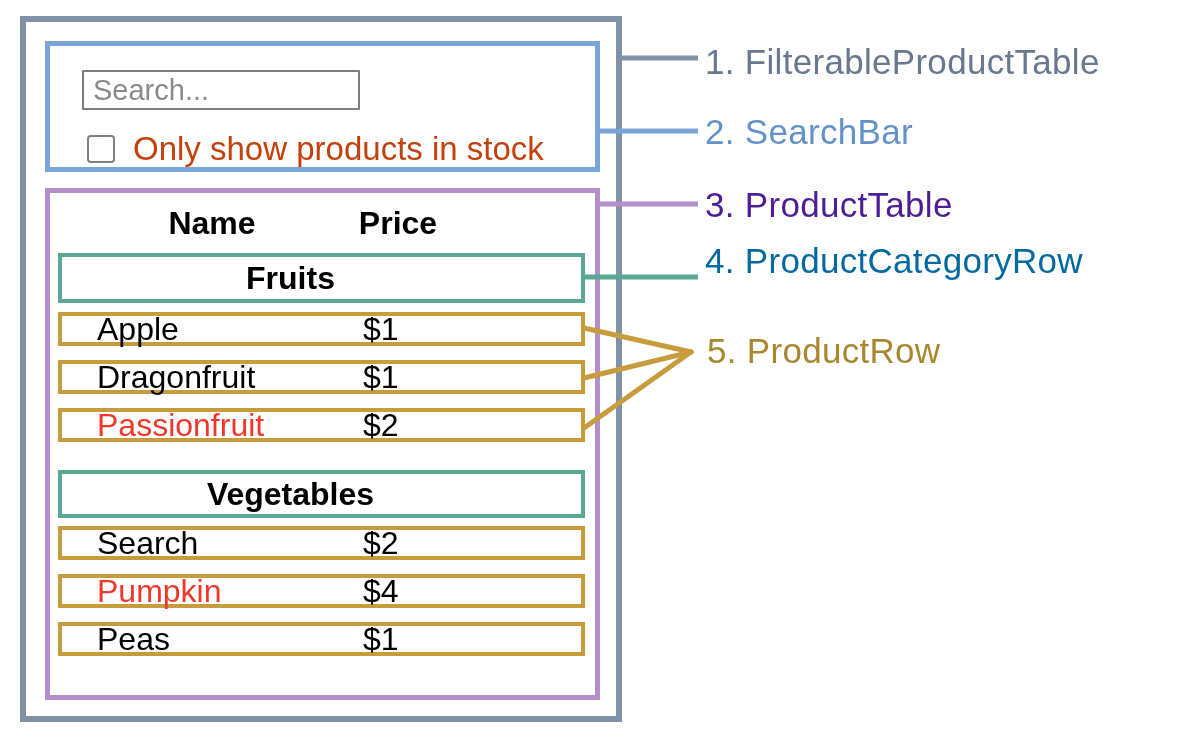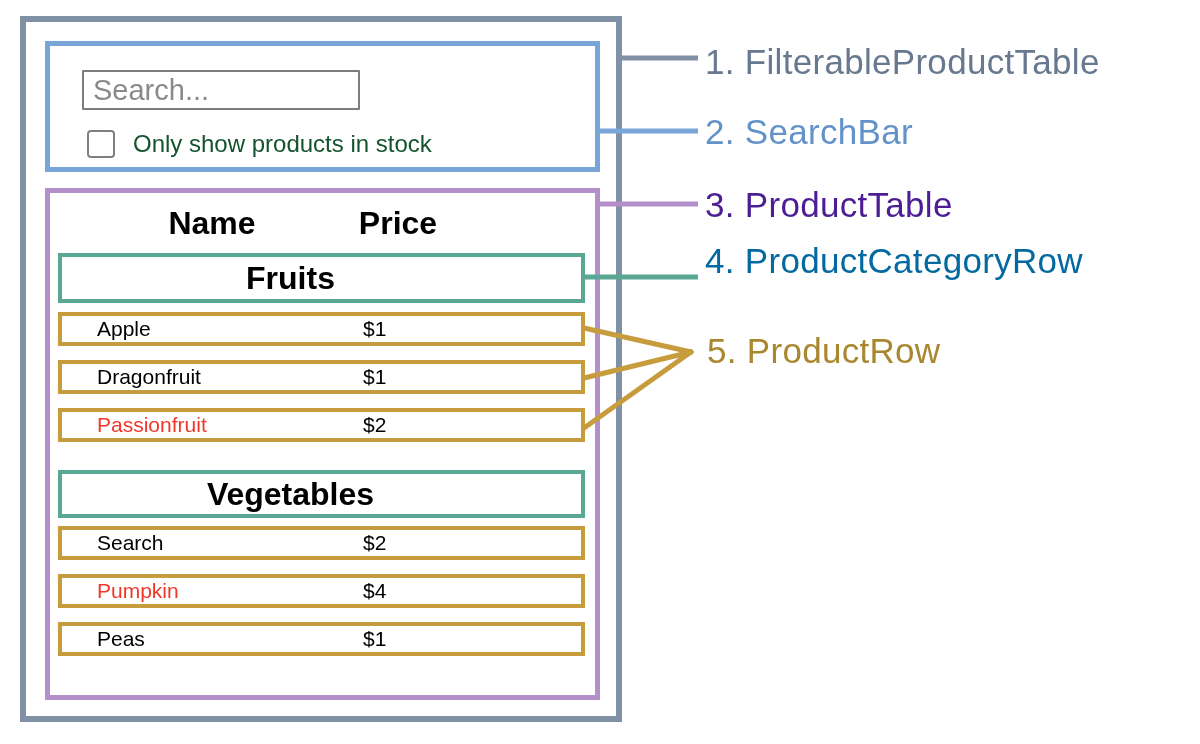--- a/index.html
+++ b/index.html
@@ -18,32 +18,32 @@
     font-family:"Liberation Sans", sans-serif;font-size:29px;color:#444;
     padding:0 0 0 9px;outline:none;background:#fff;
   }
   #search-input::placeholder{color:#8a8a8a;opacity:1;}
   #stock-filter-row{position:absolute;left:37px;top:84px;display:flex;align-items:center;gap:18px;}
   #stock-checkbox{
     appearance:none;-webkit-appearance:none;margin:0;
     width:28px;height:28px;box-sizing:border-box;
     border:2.5px solid #808080;border-radius:4px;background:#fff;cursor:pointer;
   }
-  #stock-checkbox-label{font-size:24px;color:#14532d;white-space:nowrap;}
+  #stock-checkbox-label{font-size:33px;color:#c2410c;white-space:nowrap;}
 
   .col-header{position:absolute;top:8px;height:44px;line-height:44px;width:150px;
     text-align:center;font-weight:bold;font-size:32px;color:#000;white-space:nowrap;}
   #col-header-name{left:87px;}
   #col-header-price{left:273px;}
 
   .row{position:absolute;left:8px;width:527px;box-sizing:border-box;background:#fff;
     border-style:solid;display:flex;align-items:center;white-space:nowrap;}
   .category-row{border-width:4px;font-weight:bold;font-size:32px;color:#000;
     justify-content:center;padding-right:62px;}
-  .product-row{border-width:4px;height:34px;font-size:21px;color:#000;}
+  .product-row{border-width:4px;height:34px;font-size:32px;color:#000;}
   .product-row .name{padding-left:35px;}
   .product-row .price{position:absolute;left:301px;}
   .out-of-stock{color:var(--oos,#f0382a);}
 
   #connector-svg{position:absolute;left:0;top:0;pointer-events:none;}
 
   .legend-label{position:absolute;left:705px;height:46px;line-height:46px;
     font-size:35px;letter-spacing:0.3px;white-space:nowrap;}
 </style>
 </head>

